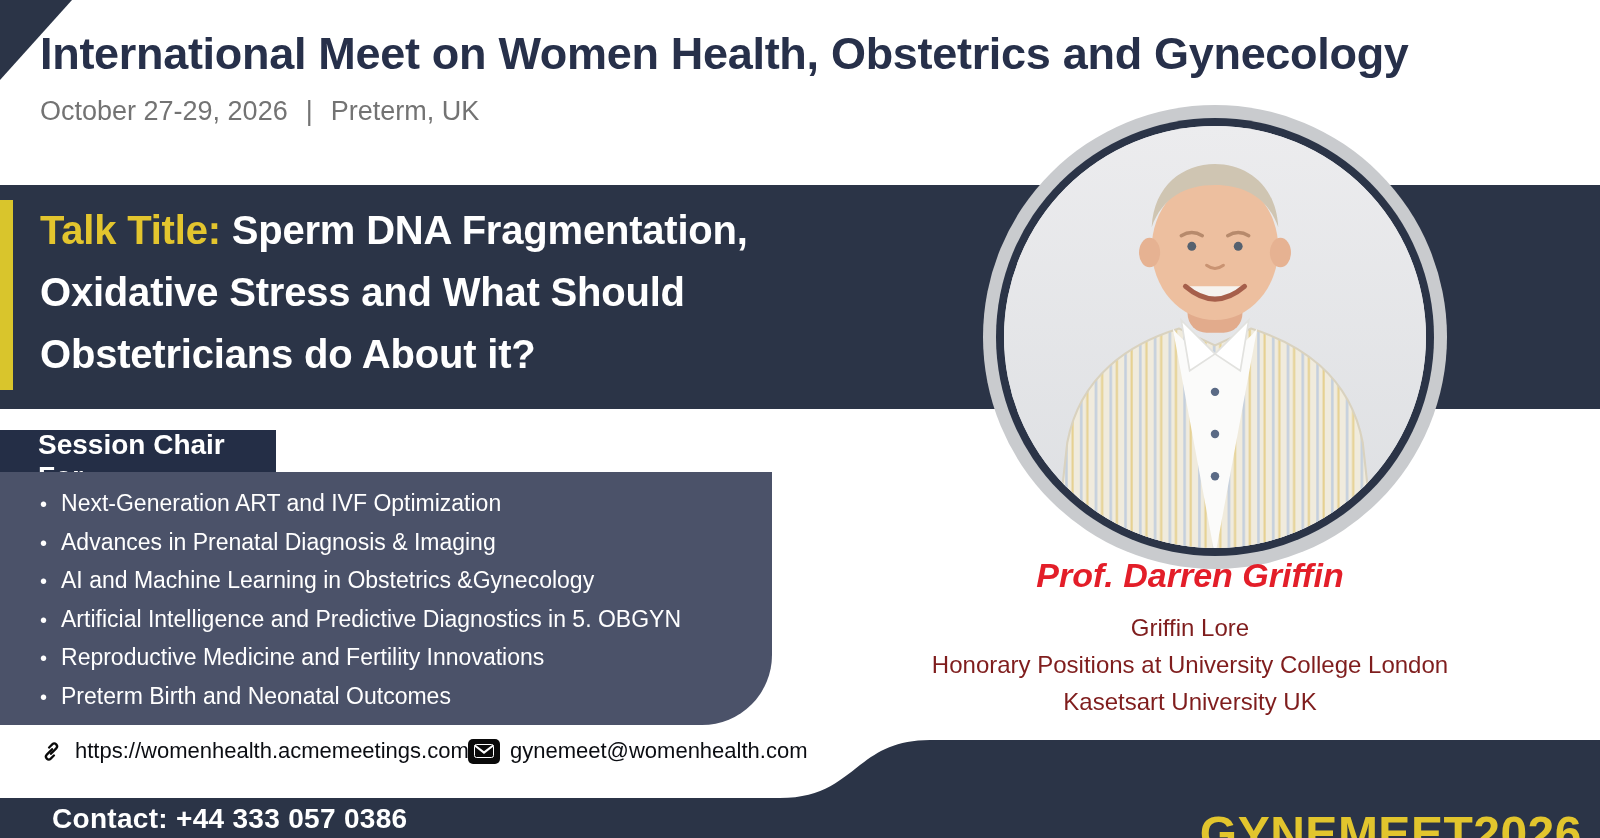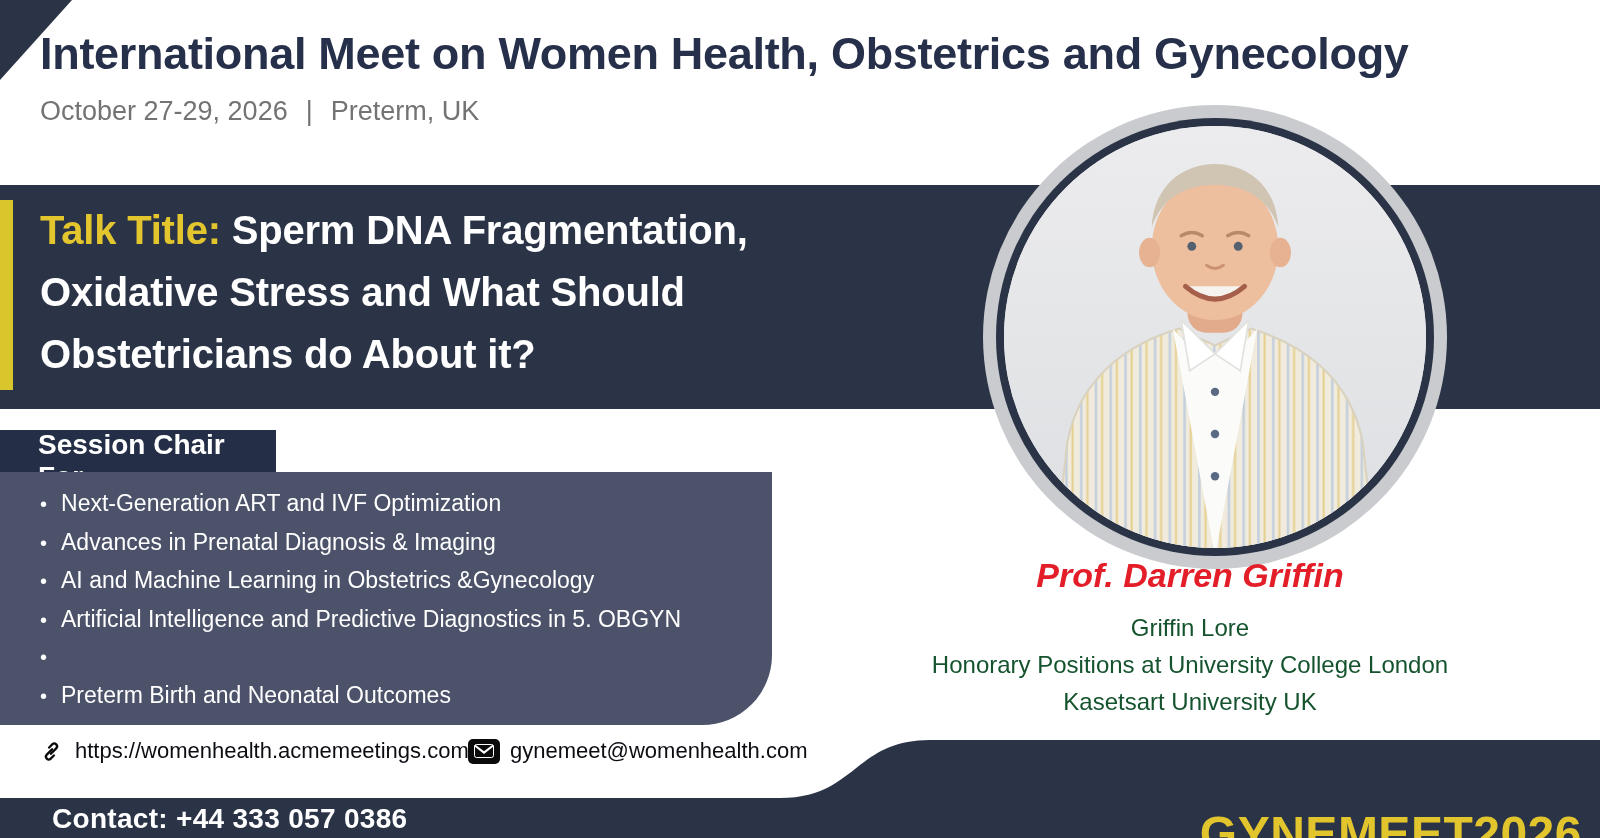--- a/index.html
+++ b/index.html
@@ -30,21 +30,21 @@
   .topics-list .dot{font-size:20px;margin-right:14px;color:#ffffff;}
   
   .photo-outer{position:absolute;left:983px;top:105px;width:464px;height:464px;border-radius:50%;
     background:#c9cbce;}
   .photo-navy{position:absolute;inset:13px;border-radius:50%;background:#2b3447;}
   .photo-clip{position:absolute;inset:8px;border-radius:50%;overflow:hidden;background:#e7e8ea;}
   .photo-clip svg{width:100%;height:100%;display:block;}
   
   .speaker-block{position:absolute;left:800px;top:556px;width:780px;text-align:center;}
   .speaker-name{color:#e31e29;font-size:34px;font-weight:bold;margin:0 0 14px 0;font-style:italic;}
-  .speaker-aff{color:#14532d;font-size:24px;line-height:37px;margin:0;}
+  .speaker-aff{color:#7f1d1d;font-size:24px;line-height:37px;margin:0;}
   
   .link-group{position:absolute;top:731px;height:40px;display:flex;align-items:center;gap:10px;}
   .lg-web{left:38px;}
   .lg-mail{left:468px;}
   .link-text{font-size:22px;color:#0b0d12;text-decoration:none;}
   .icon-mail{width:32px;height:25px;background:#0a0a0a;border-radius:5px;display:flex;align-items:center;justify-content:center;}
   
   .bottom-wave{position:absolute;left:0;top:740px;width:1600px;height:98px;}
   .contact-text{position:absolute;left:52px;top:803px;color:#ffffff;font-size:28px;font-weight:bold;letter-spacing:0.3px;}
   .event-code{position:absolute;right:18px;top:806px;color:#e2c52d;font-size:48px;font-weight:bold;letter-spacing:0.5px;}
@@ -90,20 +90,21 @@
       <li>
           <span class="dot">•</span>
           <span>AI and Machine Learning in Obstetrics &amp;Gynecology</span>
         </li>
       <li>
           <span class="dot">•</span>
           <span>Artificial Intelligence and Predictive Diagnostics in 5. OBGYN</span>
         </li>
       <li>
           <span class="dot">•</span>
+          <span>Reproductive Medicine and Fertility Innovations</span>
         </li>
       <li>
           <span class="dot">•</span>
           <span>Preterm Birth and Neonatal Outcomes</span>
         </li>
     </ul>
   </div>
 
   <div class="photo-outer">
     <div class="photo-navy">

